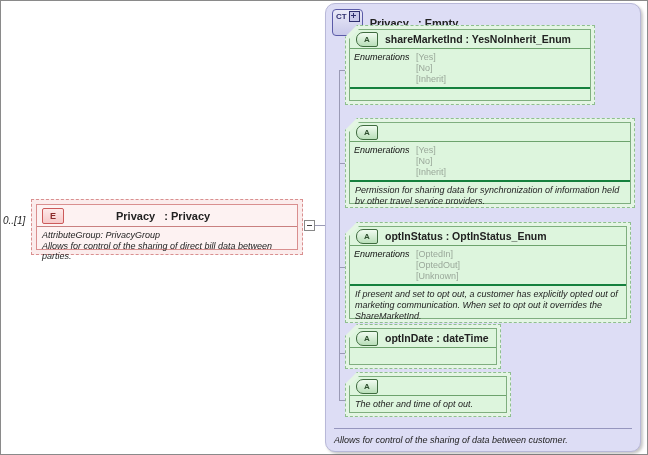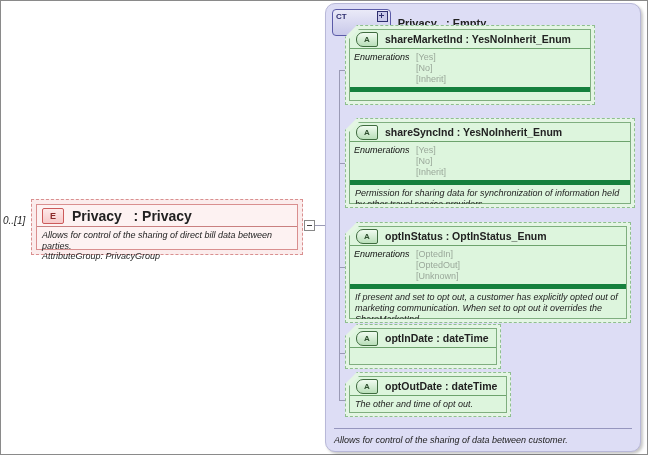--- a/index.html
+++ b/index.html
@@ -45,22 +45,23 @@
     border:1px solid #cc5a5a;
     background:linear-gradient(to bottom,#fdeaea,#f6c9c9);
     border-radius:2px;
     font-size:9px;font-weight:bold;
     color:#8b2b2b;
     display:flex;align-items:center;justify-content:center;
     margin-right:8px;
     flex:0 0 auto;
   }
   #left-element .title{
-    font-size:14px;font-weight:bold;color:#222;
+    font-size:11px;font-weight:bold;color:#222;
     white-space:pre;
+    margin-left:44px;
   }
   #left-element .desc{
     padding:3px 5px 0 5px;
     font-size:9px;
     font-style:italic;
     color:#222;
     line-height:10.5px;
   }
   #card-mult{
     position:absolute;
@@ -103,21 +104,20 @@
     display:flex;align-items:center;
   }
   .badge-ct{
     display:flex;align-items:center;
     border:1px solid #5b5ba8;
     border-radius:4px;
     background:linear-gradient(to bottom,#eaeaf8,#c9c9ea);
     height:13px;
     padding:0 2px 12px 3px;
     margin-right:7px;
-    gap:28px;
   }
   .badge-ct .ct-txt{
     font-size:8px;font-weight:bold;color:#2e2e6e;
     letter-spacing:0px;
     line-height:13px;
   }
   .badge-ct .ct-plus{
     width:9px;height:9px;margin-left:2px;
     border:1px solid #2e2e6e;
     background:#c9c9ea;
@@ -188,21 +188,21 @@
     font-size:8px;font-weight:bold;color:#2f4f2f;
     display:flex;align-items:center;justify-content:center;
     margin-right:7px;flex:0 0 auto;
   }
   .attr .atitle{
     font-size:10.5px;font-weight:bold;color:#222;white-space:pre;
   }
   .enum-row{
     display:flex;
     padding:3px 4px 2px 4px;
-    border-bottom:5px solid #15803d;
+    border-bottom:2px solid #15803d;
   }
   .enum-label{
     font-size:9px;font-style:italic;color:#111;
     width:62px;flex:0 0 auto;
   }
   .enum-values{
     font-size:9px;color:#9aa89a;line-height:11px;
   }
   .attr .adesc{
     padding:3px 5px 0 5px;
@@ -217,22 +217,22 @@
 
   <div id="card-mult">0..[1]</div>
 
   <div id="left-element">
     <div class="inner">
       <div class="hdr">
         <span class="badge-e">E</span>
         <span class="title">Privacy   : Privacy</span>
       </div>
       <div class="desc">
+        <div>AttributeGroup: PrivacyGroup</div>
         <div>Allows for control of the sharing of direct bill data between parties.</div>
-        <div>AttributeGroup: PrivacyGroup</div>
       </div>
     </div>
   </div>
 
   <div id="left-collapse"></div>
   <div id="conn-h"></div>
 
   <div id="ct-container">
 
     <div id="ct-header">
@@ -268,21 +268,20 @@
           <div>[Inherit]</div>
         </span>
       </div>
     </div>
   </div>
 
   <div class="attr outer-oct" style="top:117px;width:290px;height:90px;">
     <div class="abody">
       <div class="ahdr">
         <span class="badge-a">A</span>
-        <span class="atitle">shareSyncInd : YesNoInherit_Enum</span>
       </div>
       <div class="enum-row">
         <span class="enum-label">Enumerations</span>
         <span class="enum-values">
           <div>[Yes]</div>
           <div>[No]</div>
           <div>[Inherit]</div>
         </span>
       </div>
       <div class="adesc">Permission for sharing data for synchronization of information held by other travel service providers.</div>
@@ -313,19 +312,18 @@
         <span class="badge-a">A</span>
         <span class="atitle">optInDate : dateTime</span>
       </div>
     </div>
   </div>
 
   <div class="attr outer-oct" style="top:371px;width:166px;height:45px;">
     <div class="abody">
       <div class="ahdr">
         <span class="badge-a">A</span>
-        <span class="atitle">optOutDate : dateTime</span>
       </div>
       <div class="adesc">The other and time of opt out.</div>
     </div>
   </div>
 
 </div>
 
 </body></html>

